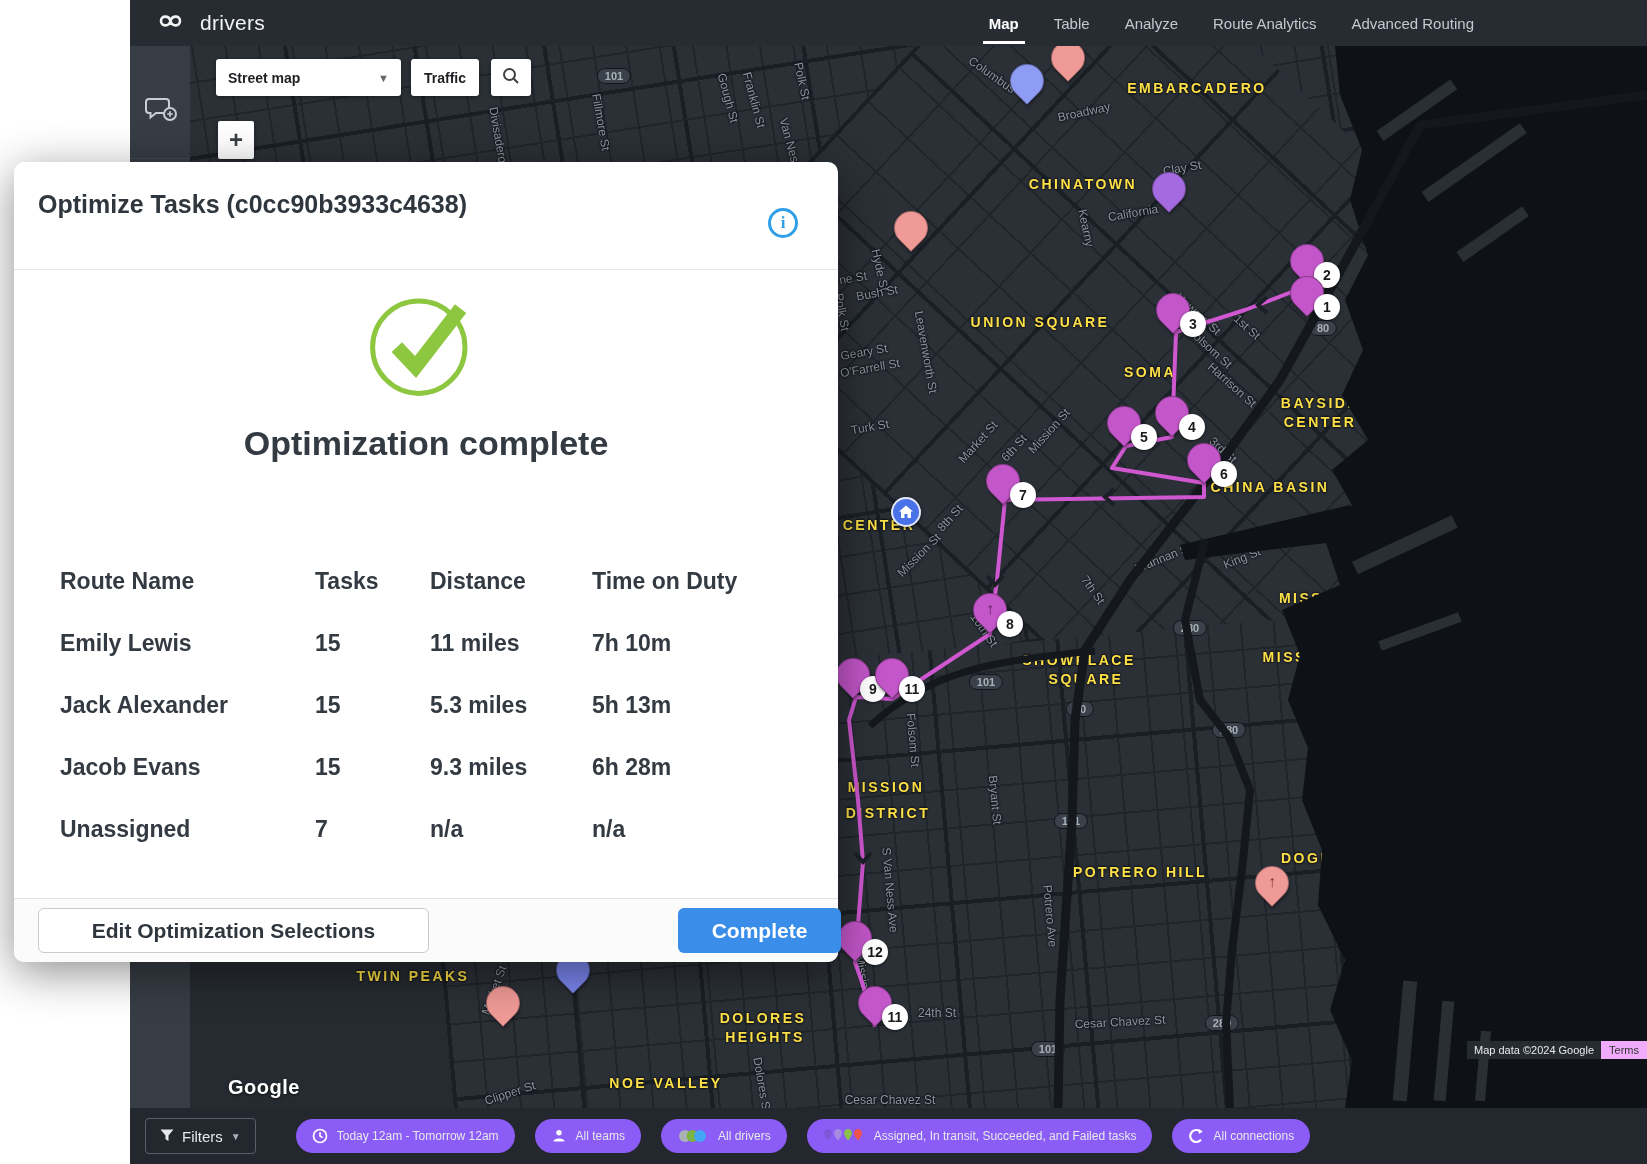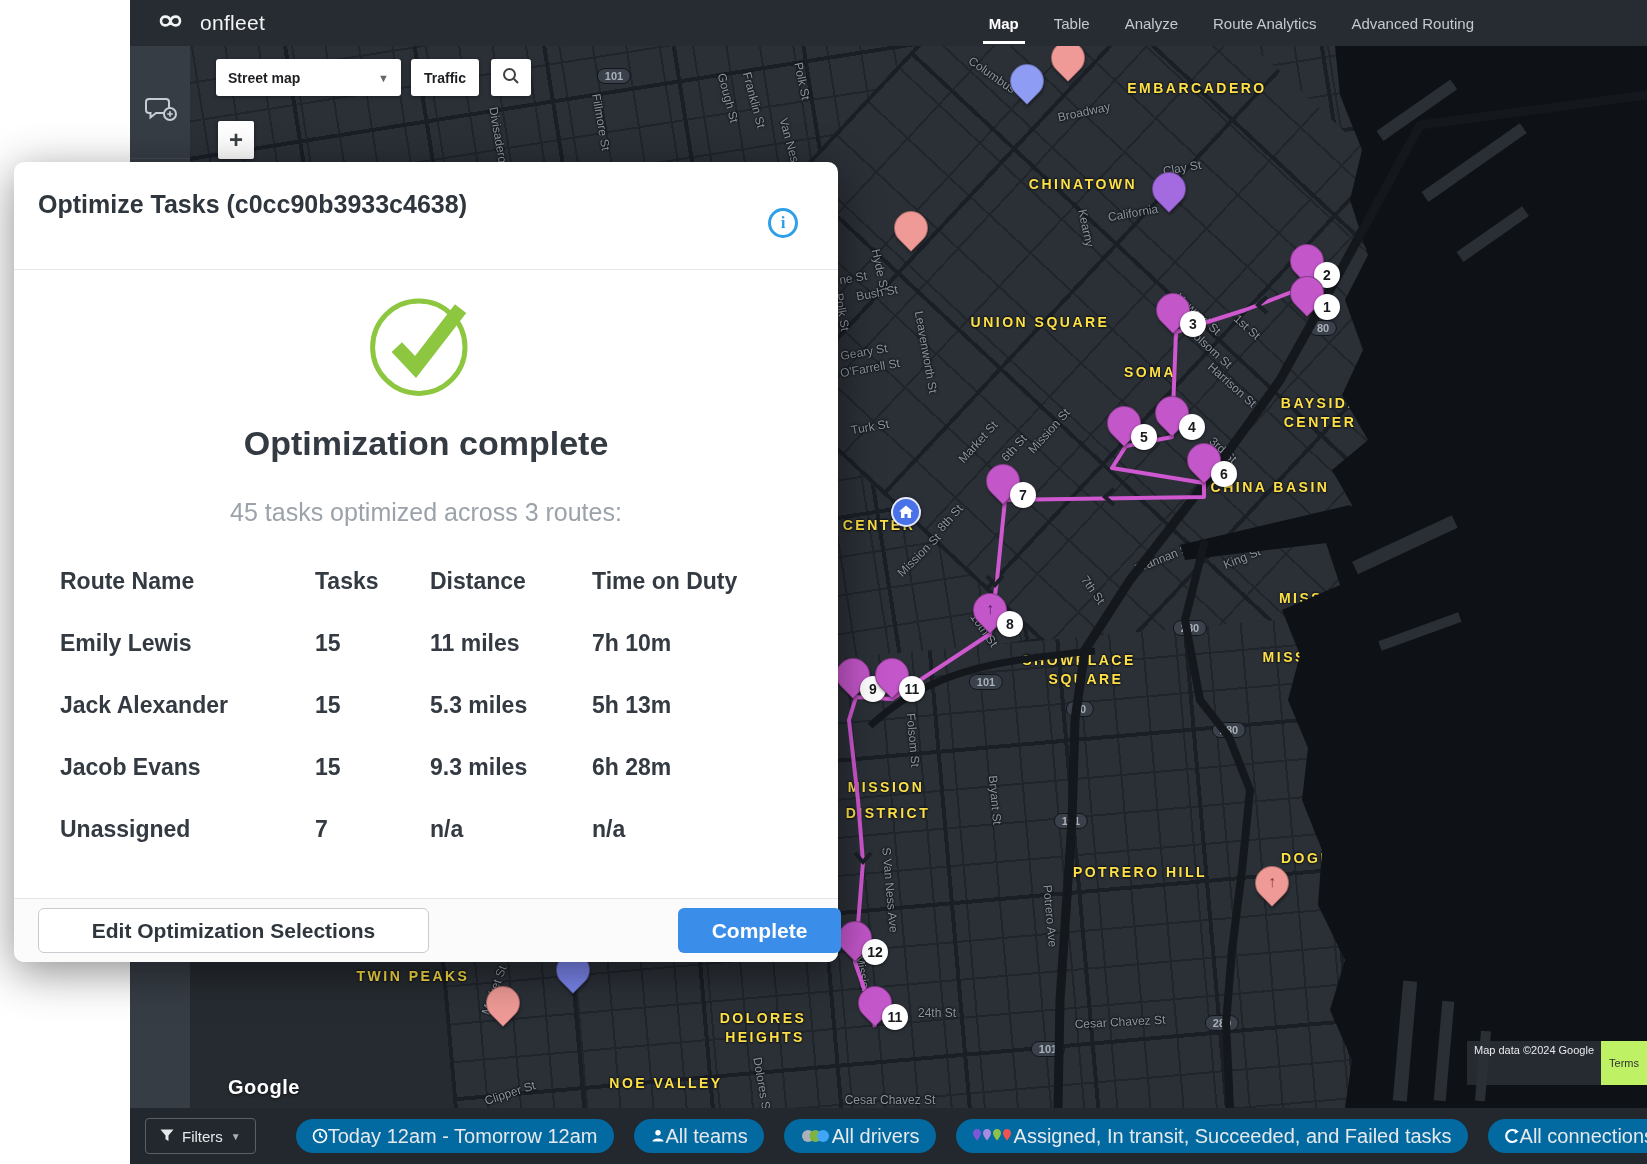--- a/index.html
+++ b/index.html
@@ -58,28 +58,28 @@
   .mapctl { position:absolute; z-index:12; background:#fff; border-radius:3px; box-shadow:0 1px 4px rgba(0,0,0,.4); color:#1d1f22; font-size:14px; border:none; }
   .layer-select { left:26px; top:13px; width:185px; height:37px; display:flex; align-items:center; justify-content:space-between; padding:0 12px; cursor:pointer; font-weight:bold; }
   .sel-caret { color:#666; font-size:11px; }
   .traffic-btn { left:221px; top:13px; width:68px; height:37px; font-weight:bold; cursor:pointer; font-family:"Liberation Sans",sans-serif; }
   .search-btn { left:301px; top:13px; width:40px; height:37px; display:flex; align-items:center; justify-content:center; cursor:pointer; }
   .zoom-in-btn { left:28px; top:75px; width:36px; height:38px; font-size:24px; font-weight:bold; color:#3c4043; border-radius:2px; cursor:pointer; font-family:"Liberation Sans",sans-serif; }
 
   .google-logo { position:absolute; left:38px; top:1030px; color:#fff; font-size:20px; font-weight:bold; letter-spacing:.5px; z-index:12; text-shadow:0 1px 3px rgba(0,0,0,.6); }
   .attribution { position:absolute; right:0; top:995px; display:flex; z-index:12; font-size:11px; }
   .attr-chip { background:rgba(42,47,54,.85); color:#e8eaed; padding:3px 7px; }
-  .terms-chip { background:#bef264; color:#333; padding:16px 8px; cursor:pointer;text-align:right; }
+  .terms-chip { background:#f0abfc; color:#333; padding:3px 8px; cursor:pointer;text-align:right; }
 
   
   .bottombar { position:absolute; left:0; bottom:0; right:0; height:56px; background:#23272e; display:flex; align-items:center; padding-left:15px; z-index:30; }
   .filters-btn { height:36px; background:transparent; border:1px solid #5a6069; border-radius:4px; color:#e6e9ec; font-size:15px; display:flex; align-items:center; gap:8px; padding:0 14px; cursor:pointer; margin-right:40px; font-family:"Liberation Sans",sans-serif; }
   .filters-btn .caret { font-size:10px; color:#aab0b7; }
   #pills { display:flex; align-items:center; gap:20px; }
-  .pill { height:34px; background:#0369a1; border-radius:17px; display:flex; align-items:center; padding:0 16px; color:#e6e9ec; font-size:20px; cursor:pointer; white-space:nowrap; }
+  .pill { height:34px; background:#8b5cf6; border-radius:17px; display:flex; align-items:center; gap:9px; padding:0 16px; color:#e6e9ec; font-size:12px; cursor:pointer; white-space:nowrap; }
   .pill .picon { display:flex; align-items:center; }
 
   
   .modal { position:absolute; left:14px; top:162px; width:824px; height:800px; background:#fff; border-radius:10px; box-shadow:0 10px 45px rgba(0,0,0,.45); z-index:50; }
   .modal-header { position:absolute; left:0; top:0; right:0; height:108px; border-bottom:1px solid #e4e7ea; }
   .modal-title { position:absolute; left:24px; top:28px; font-size:25px; font-weight:bold; color:#2f363e; }
   .info-icon { position:absolute; right:40px; top:46px; width:30px; height:30px; border:3px solid #2f9fe8; border-radius:50%; color:#2f9fe8; font-weight:bold; font-size:17px; line-height:24px; text-align:center; cursor:pointer; font-family:"Liberation Serif",serif; }
   .check-wrap { position:absolute; left:352px; top:128px; }
   .opt-heading { position:absolute; left:0; right:0; top:262px; text-align:center; font-size:34px; font-weight:bold; color:#333a42; }
   .opt-sub { position:absolute; left:0; right:0; top:336px; text-align:center; font-size:25px; color:#9ba2a9; }
@@ -96,21 +96,21 @@
 
   <div class="app">
 
     <header class="topnav">
       <div class="logo">
         <span>
           <svg width="40" height="24" viewBox="0 0 40 22">
               <path d="M11,11 C11,5.2 19,5.2 20.5,11 C22,16.8 30,16.8 30,11 C30,5.2 22,5.2 20.5,11 C19,16.8 11,16.8 11,11 Z" fill="none" stroke="#f1f3f4" stroke-width="2.6"></path>
             </svg>
         </span>
-        <span class="logo-text">onfleet</span>
+        <span class="logo-text">drivers</span>
       </div>
       <nav class="nav-items" id="nav-items">
           <div class="nav-item active">Map</div>
           <div class="nav-item">Table</div>
           <div class="nav-item">Analyze</div>
           <div class="nav-item">Route Analytics</div>
           <div class="nav-item">Advanced Routing</div>
         </nav>
     </header>
 
@@ -368,21 +368,20 @@
       <div class="modal-title">Optimize Tasks (c0cc90b3933c4638)</div>
       <div class="info-icon">i</div>
     </div>
     <div class="check-wrap">
       <svg width="110" height="110" viewBox="0 0 100 100">
           <circle cx="48" cy="52" r="42" fill="none" stroke="#8dc63f" stroke-width="4.5"></circle>
           <path d="M28,52 L45,70 L86,17" fill="none" stroke="#8dc63f" stroke-width="13"></path>
         </svg>
     </div>
     <div class="opt-heading">Optimization complete</div>
-    <div class="opt-sub">45 tasks optimized across 3 routes:</div>
     <div class="route-table" id="route-table">
         <div class="trow">
           <div class="tcell">Route Name</div>
           <div class="tcell">Tasks</div>
           <div class="tcell">Distance</div>
           <div class="tcell">Time on Duty</div>
         </div>
         <div class="trow">
           <div class="tcell">Emily Lewis</div>
           <div class="tcell">15</div>

